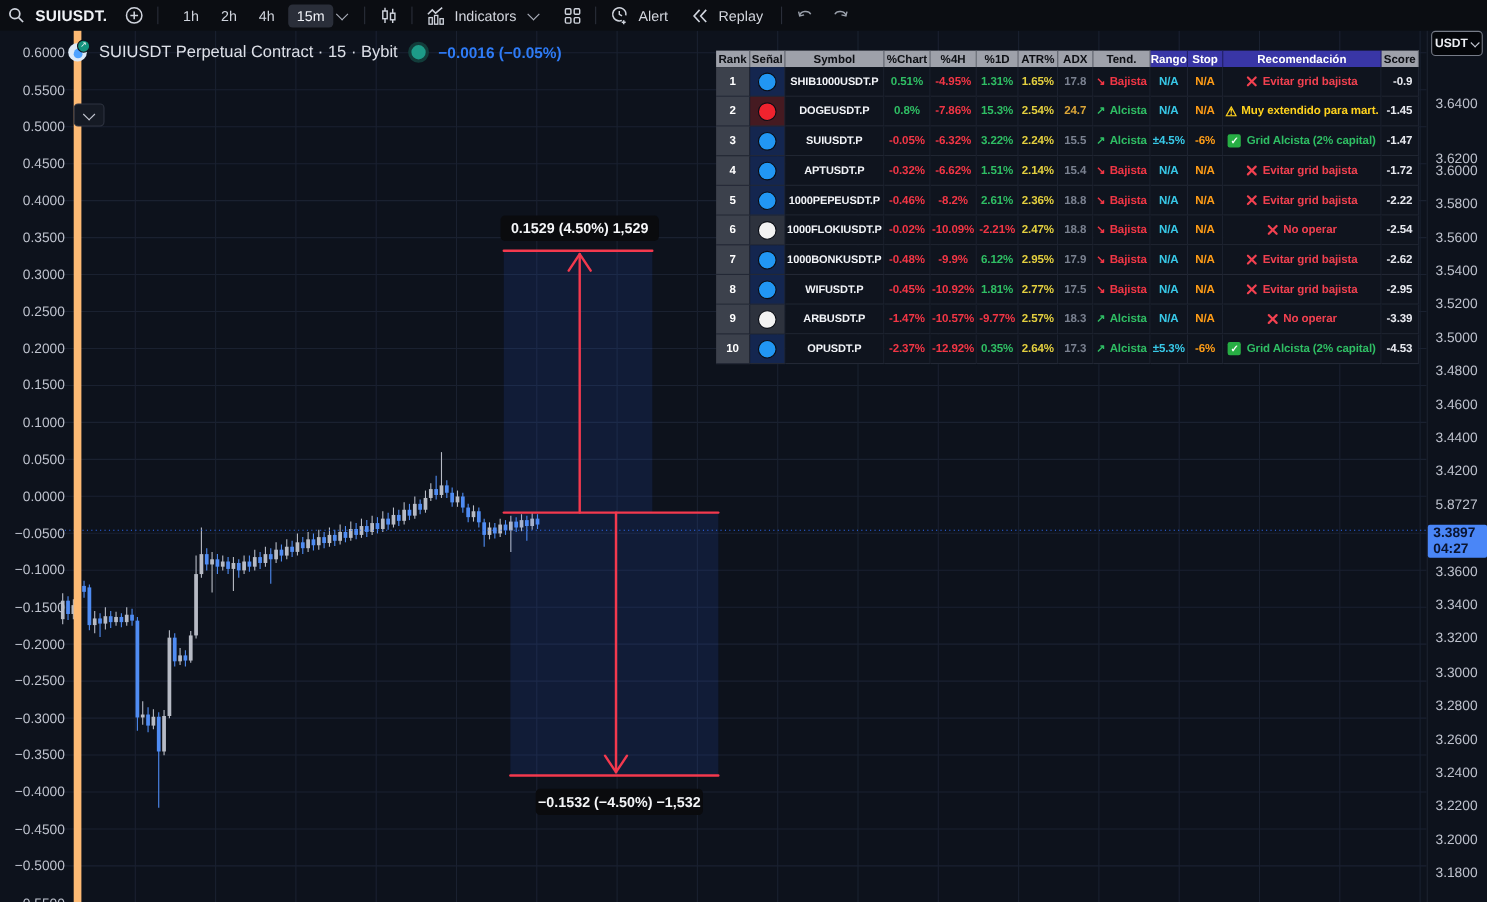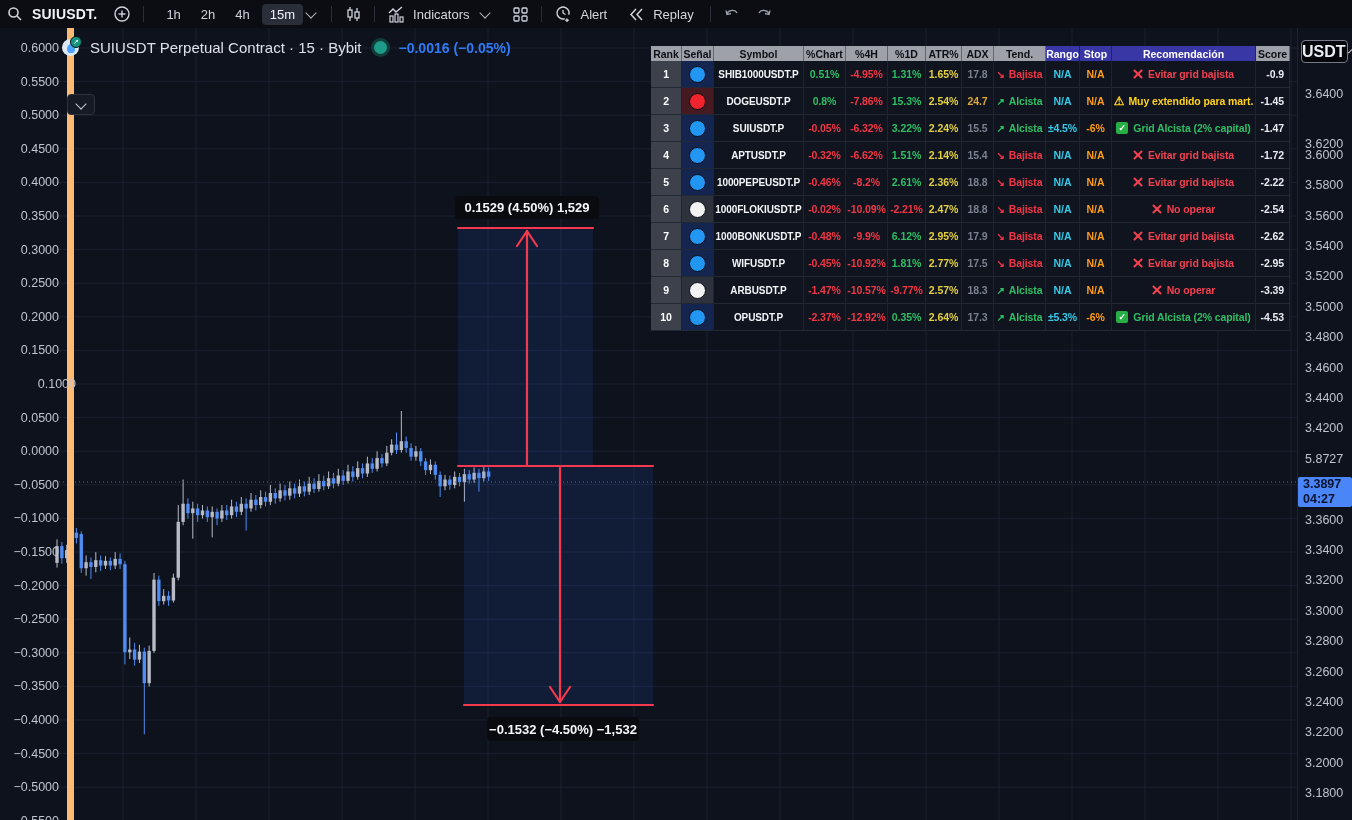--- a/index.html
+++ b/index.html
@@ -43,23 +43,23 @@
   .legend .change{font-size:14px;color:#2e7bf6;font-weight:bold;}
   .collapse-btn{position:absolute;left:67px;top:66px;width:26px;height:19px;background:#151a24;
                 border:1px solid #2e3340;border-radius:4px;display:flex;align-items:center;justify-content:center;cursor:pointer;z-index:6;}
   .collapse-btn .chev{margin:0 0 2px 0;border-color:#c3c7d1;}
 
   .measure-label{position:absolute;background:#0a0b0e;border-radius:4px;color:#f5f6f8;font-weight:bold;
                  font-size:13px;display:flex;align-items:center;justify-content:center;z-index:5;white-space:nowrap;}
   .measure-label.up{left:455px;top:168px;width:144px;height:23px;}
   .measure-label.down{left:487px;top:689px;width:152px;height:24px;}
 
-  .usdt-btn{position:absolute;left:1301px;top:12px;width:47px;height:23px;background:#04060a;
-            border:1px solid #767b87;border-radius:4px;color:#eceef3;font-size:16px;font-weight:bold;
-            display:flex;align-items:center;gap:4px;z-index:6;cursor:pointer;box-sizing:border-box;}
+  .usdt-btn{position:absolute;left:1301px;top:0;width:47px;height:23px;background:#04060a;
+            border:1px solid #767b87;border-radius:4px;color:#eceef3;font-size:11px;font-weight:bold;
+            display:flex;align-items:center;justify-content:center;gap:4px;z-index:6;cursor:pointer;box-sizing:border-box;}
   .usdt-btn .chev{width:5px;height:5px;margin:0 0 2px 0;border-color:#c3c7d1;}
   .price-tag{position:absolute;left:1298px;top:449px;width:54px;height:30px;background:#4a86f7;border-radius:2px;
              color:#0a1430;font-size:12.5px;font-weight:bold;line-height:15px;padding:0 0 0 5px;box-sizing:border-box;z-index:6;}
 
   
   .tv-table{position:absolute;left:651px;top:18px;width:639px;z-index:7;font-weight:bold;}
   .t-row{display:grid;grid-template-columns:31px 32px 90px 42px 42px 38px 36px 32px 52px 34px 32px 144px 34px;}
   .t-h{height:15px;background:#9ea1aa;color:#0d0f14;font-size:10.5px;display:flex;align-items:center;
        justify-content:center;border-right:1px solid #62666f;box-sizing:border-box;white-space:nowrap;}
   .t-h.hl{background:#3936a6;color:#ffffff;border-right:1px solid #23216b;}
@@ -421,21 +421,21 @@
         <div class="axis-lab" style="top: 12px;">0.6000</div>
         <div class="axis-lab" style="top: 45.6px;">0.5500</div>
         <div class="axis-lab" style="top: 79.2px;">0.5000</div>
         <div class="axis-lab" style="top: 112.8px;">0.4500</div>
         <div class="axis-lab" style="top: 146.4px;">0.4000</div>
         <div class="axis-lab" style="top: 180px;">0.3500</div>
         <div class="axis-lab" style="top: 213.6px;">0.3000</div>
         <div class="axis-lab" style="top: 247.2px;">0.2500</div>
         <div class="axis-lab" style="top: 280.8px;">0.2000</div>
         <div class="axis-lab" style="top: 314.4px;">0.1500</div>
-        <div class="axis-lab" style="top: 348px; margin-left: 17px;">0.1000</div>
+        <div class="axis-lab" style="top: 348px;">0.1000</div>
         <div class="axis-lab" style="top: 381.6px;">0.0500</div>
         <div class="axis-lab" style="top: 415.2px;">0.0000</div>
         <div class="axis-lab" style="top: 448.8px;">−0.0500</div>
         <div class="axis-lab" style="top: 482.4px;">−0.1000</div>
         <div class="axis-lab" style="top: 516px;">−0.1500</div>
         <div class="axis-lab" style="top: 549.6px;">−0.2000</div>
         <div class="axis-lab" style="top: 583.2px;">−0.2500</div>
         <div class="axis-lab" style="top: 616.8px;">−0.3000</div>
         <div class="axis-lab" style="top: 650.4px;">−0.3500</div>
         <div class="axis-lab" style="top: 684px;">−0.4000</div>

